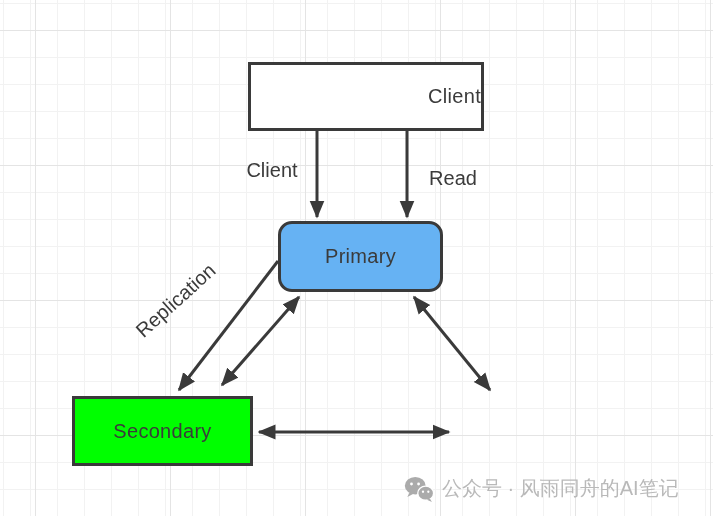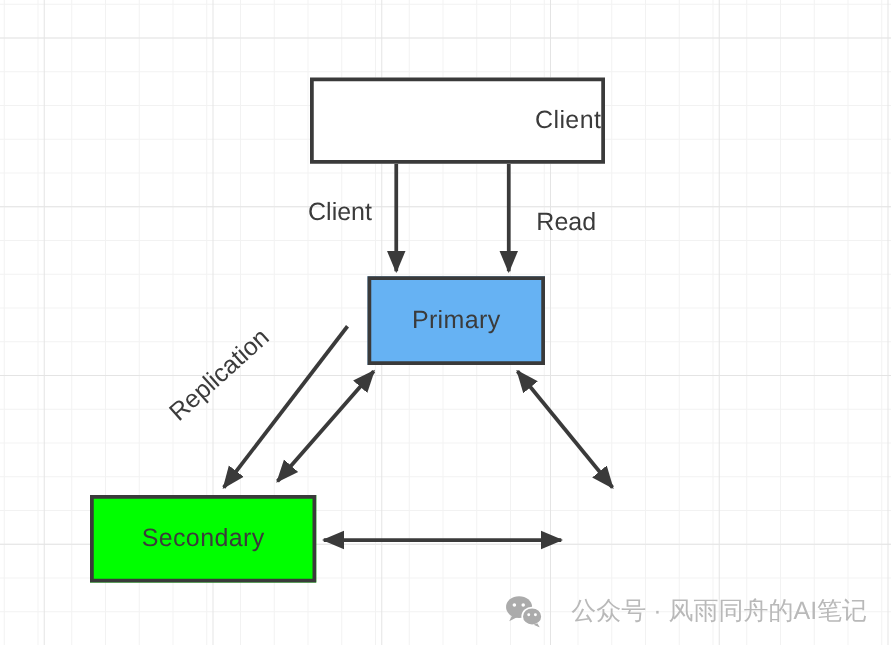--- a/index.html
+++ b/index.html
@@ -38,21 +38,21 @@
     box-sizing: border-box;
     border: 3px solid #3a3a3a;
     display: flex;
     align-items: center;
     justify-content: center;
     color: #3b3b3b;
     font-size: 20px;
     letter-spacing: 0.3px;
   }
   .node-client    { left: 248px; top:  62px; width: 236px; height: 69px; justify-content: flex-end; }
-  .node-primary   { left: 294px; top: 221px; width: 142px; height: 71px; }
+  .node-primary   { left: 278px; top: 221px; width: 165px; height: 71px; border-radius: 14px; }
   .node-secondary { left:  72px; top: 396px; width: 181px; height: 70px; }
   .node-arbiter   { left: 456px; top: 397px; width: 179px; height: 69px; }
   .edge-label {
     position: absolute;
     color: #3b3b3b;
     font-size: 20px;
     text-align: center;
     white-space: nowrap;
   }
   .edge-label-write       { left: 241px; top: 159px; width: 62px;  }
@@ -60,21 +60,21 @@
   .edge-label-heartbeat   { left: 297px; top: 383px; width: 110px; }
   .edge-label-replication {
     left: 110px; top: 289px; width: 132px;
     transform: rotate(-42deg);
   }
   .watermark {
     position: absolute;
     left: 404px; top: 475px;
     display: flex;
     align-items: center;
-    gap: 23px;
+    gap: 8px;
     color: #b9b9b9;
     font-size: 20px;
     white-space: nowrap;
   }
   .watermark svg { display: block; }
 </style>
 </head>
 <body>
 
 <div class="stage">

